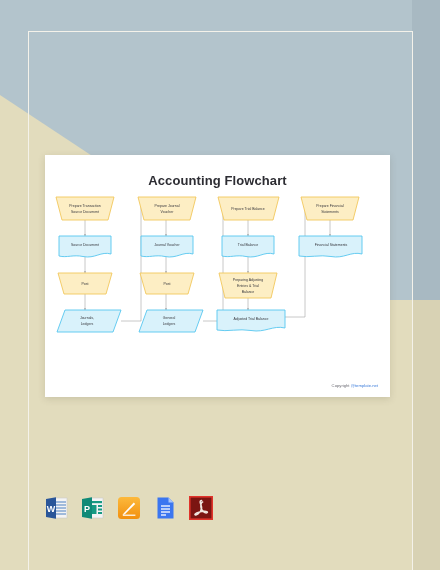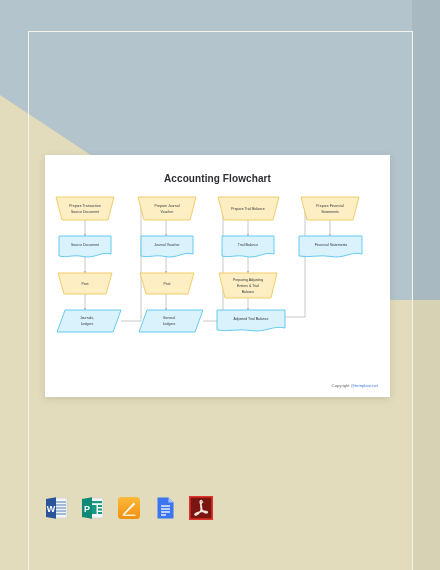--- a/index.html
+++ b/index.html
@@ -50,21 +50,21 @@
     position: absolute;
     left: 45px; top: 155px;
     width: 345px; height: 242px;
     background: #ffffff;
     box-shadow: 0 2px 7px rgba(90,85,60,0.18);
   }
   .card-title {
     position: absolute;
     left: 0; top: 18px; width: 100%;
     text-align: center;
-    font-size: 10px;
+    font-size: 13px;
     font-weight: bold;
     color: #2d2d33;
     letter-spacing: .1px;
   }
   .copyright {
     position: absolute;
     right: 12px; bottom: 9px;
     font-size: 4.2px;
     color: #6b6b73;
     white-space: nowrap;

